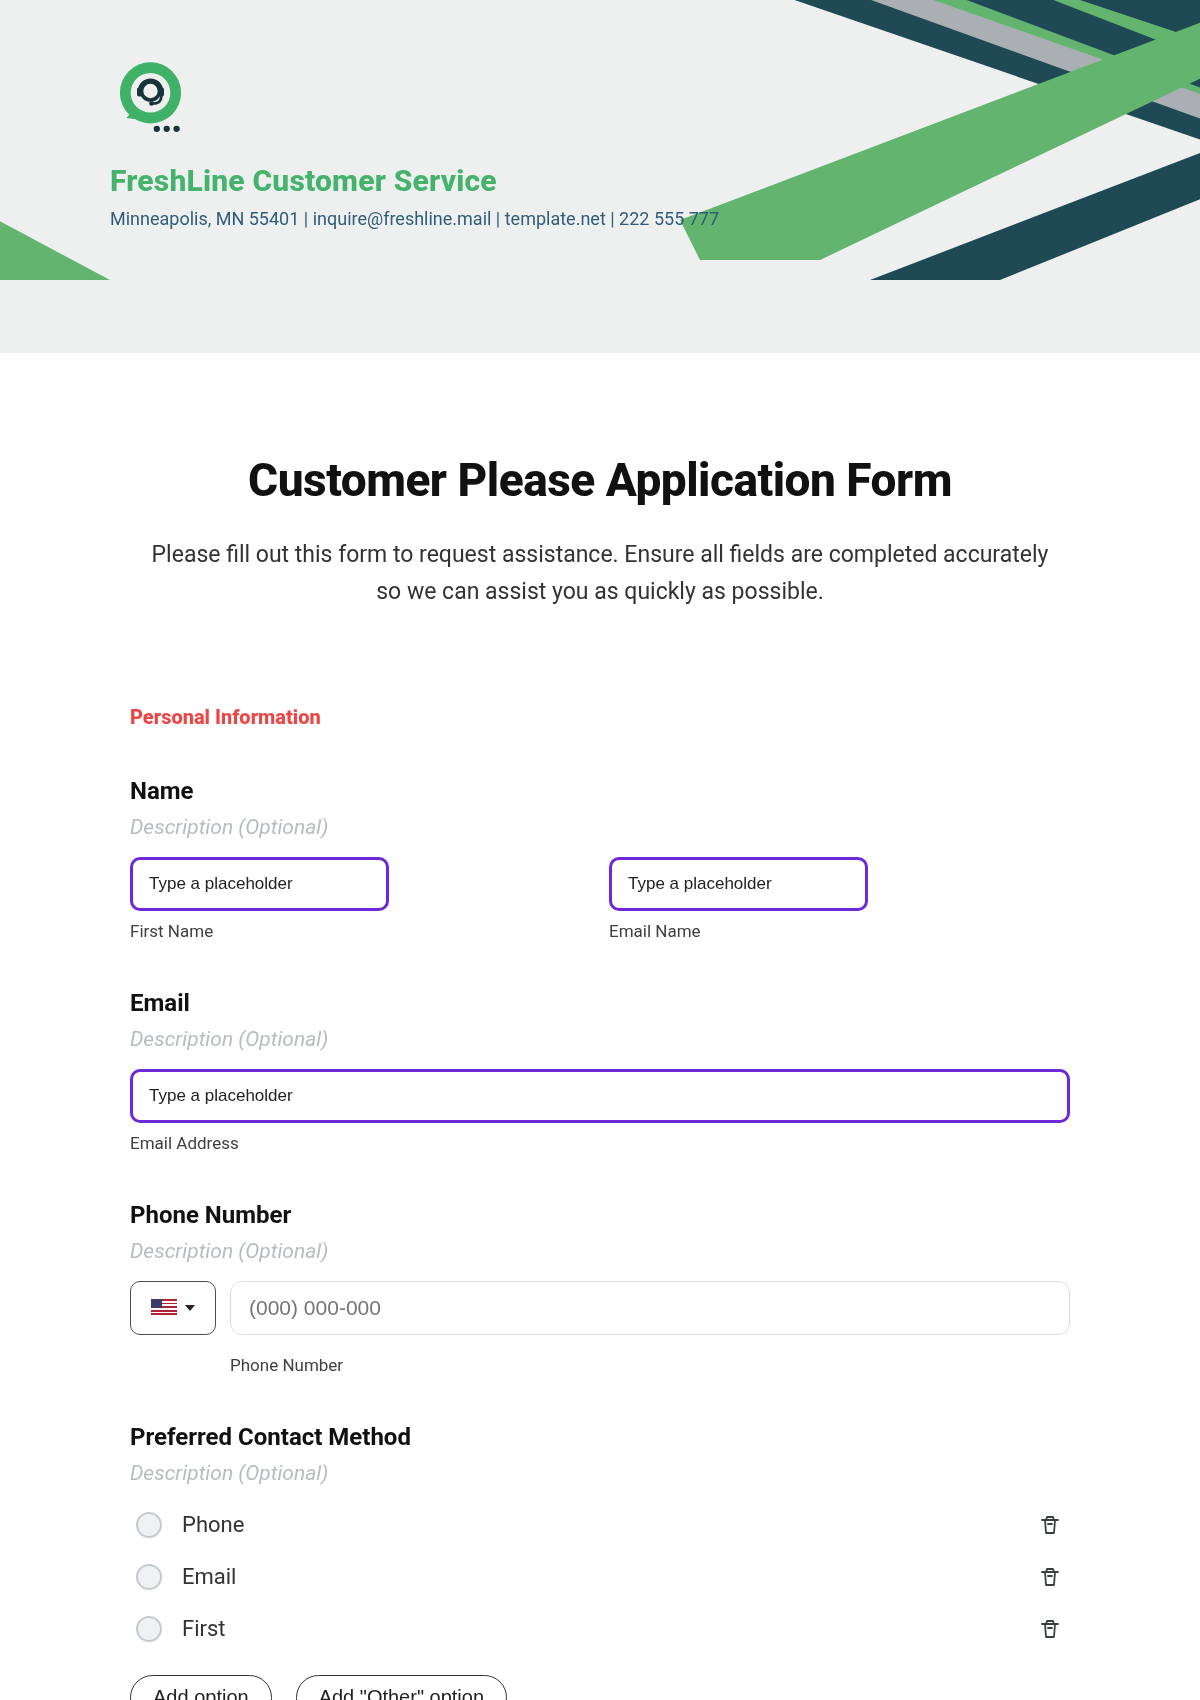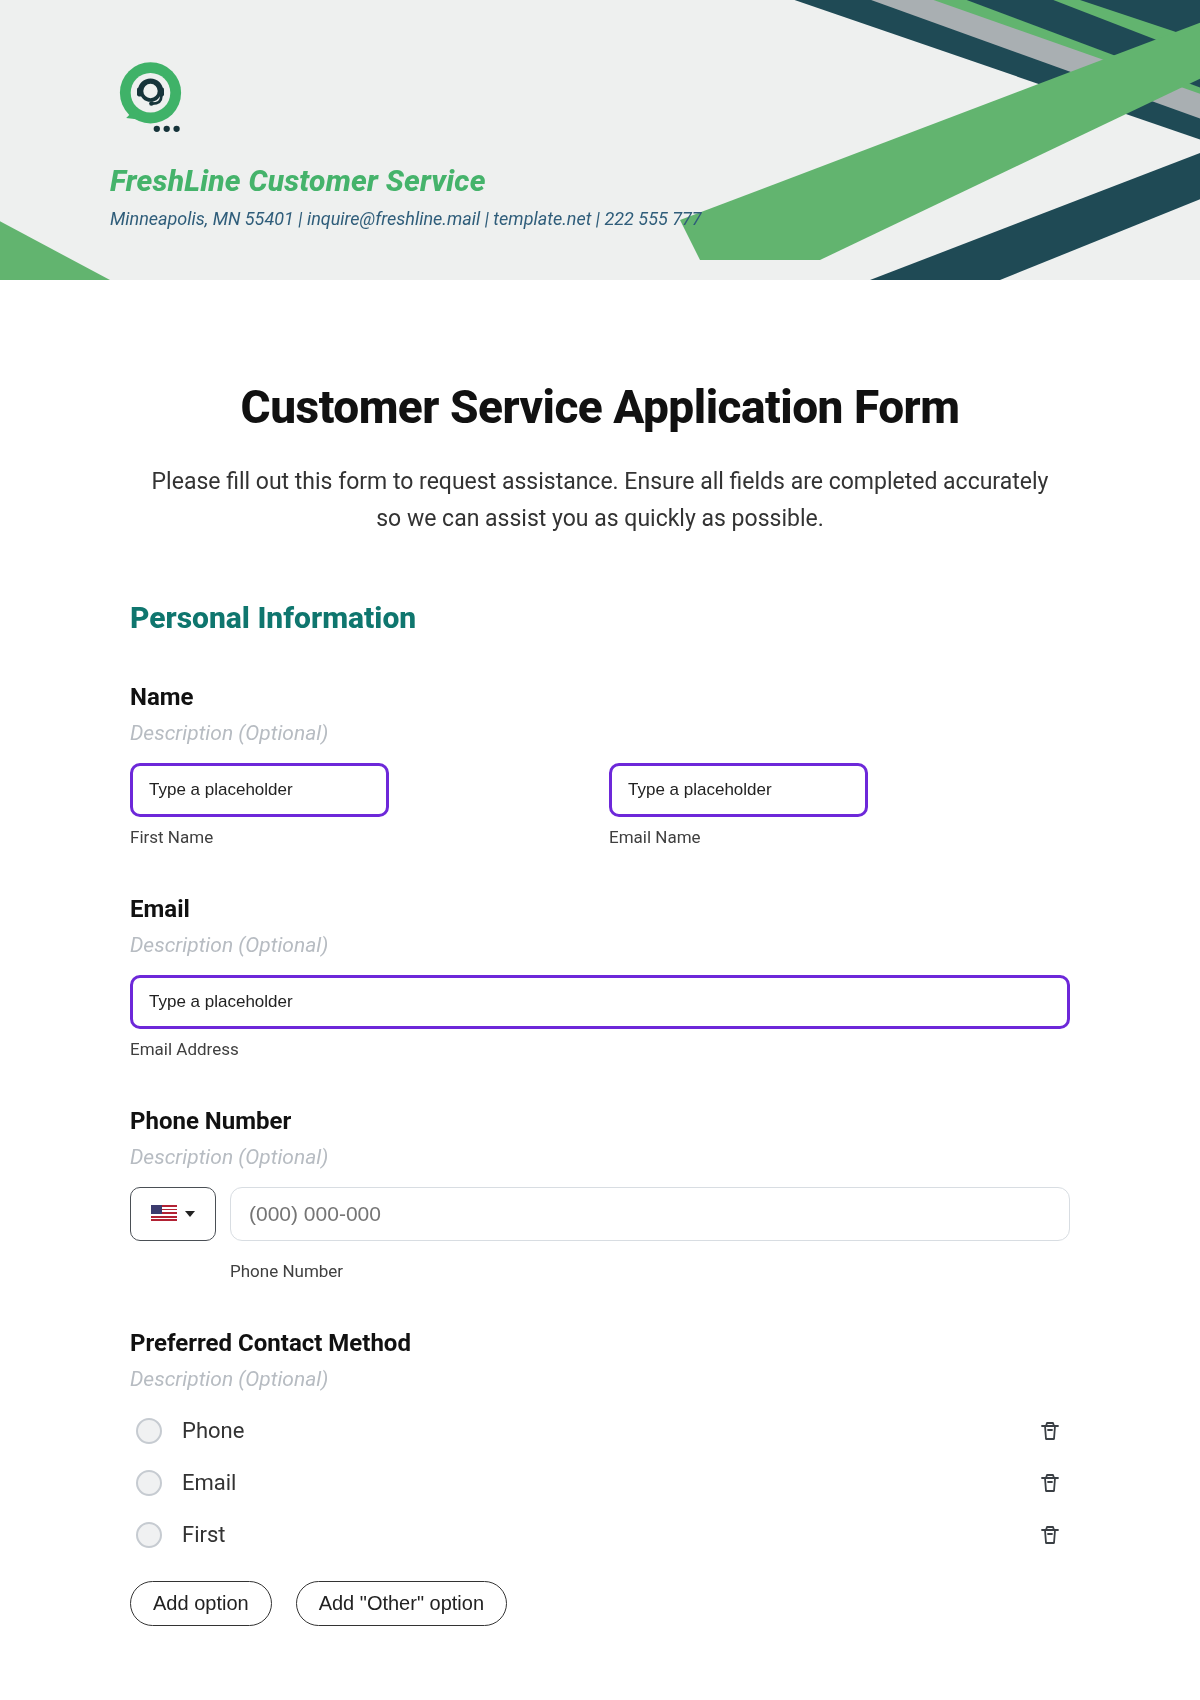--- a/index.html
+++ b/index.html
@@ -6,25 +6,24 @@
     body {
       font-family: -apple-system, BlinkMacSystemFont, "Segoe UI", Roboto, Helvetica, Arial, sans-serif;
       width: 1200px;
       height: 1700px;
       background: #ffffff;
       overflow: hidden;
       position: relative;
     }
     .hero {
       width: 100%;
-      height: 280px;
+      height: 353px;
       background: #eef0ef;
       position: relative;
       overflow: hidden;
-      font-style: italic;
     }
     .hero-shapes {
       position: absolute;
       inset: 0;
       pointer-events: none;
     }
     .hero .logo-block {
       position: absolute;
       left: 110px;
       top: 55px;
@@ -59,24 +58,24 @@
     }
     .page-intro {
       text-align: center;
       font-size: 23px;
       color: #333;
       margin-top: 30px;
       line-height: 1.6;
       padding: 0 10px;
     }
     .section-heading {
-      font-size: 30px;
+      font-size: 20px;
       font-weight: 800;
-      color: #0f766e;
-      margin-top: 62px;
+      color: #ef4444;
+      margin-top: 94px;
     }
     .field-block { margin-top: 48px; }
     .field-label {
       font-size: 24px;
       font-weight: 700;
       color: #111;
     }
     .field-desc {
       font-size: 21px;
       font-style: italic;
@@ -203,21 +202,21 @@
         <circle cx="63" cy="82" r="3.5" fill="#16343a"></circle>
         <circle cx="74" cy="82" r="3.5" fill="#16343a"></circle>
       </svg>
     </div>
     <div class="company-name">FreshLine Customer Service</div>
     <div class="company-sub">Minneapolis, MN 55401 | inquire@freshline.mail | template.net | 222 555 777</div>
   </div>
 </div>
 
 <div class="content">
-  <h1 class="page-title">Customer Service Application Form</h1>
+  <h1 class="page-title">Customer Please Application Form</h1>
   <p class="page-intro">Please fill out this form to request assistance. Ensure all fields are completed accurately so we can assist you as quickly as possible.</p>
 
   <h2 class="section-heading">Personal Information</h2>
 
   <div class="field-block">
     <div class="field-label">Name</div>
     <div class="field-desc">Description (Optional)</div>
     <div class="row two-col">
       <div class="col">
         <input class="input" placeholder="Type a placeholder" style="">

